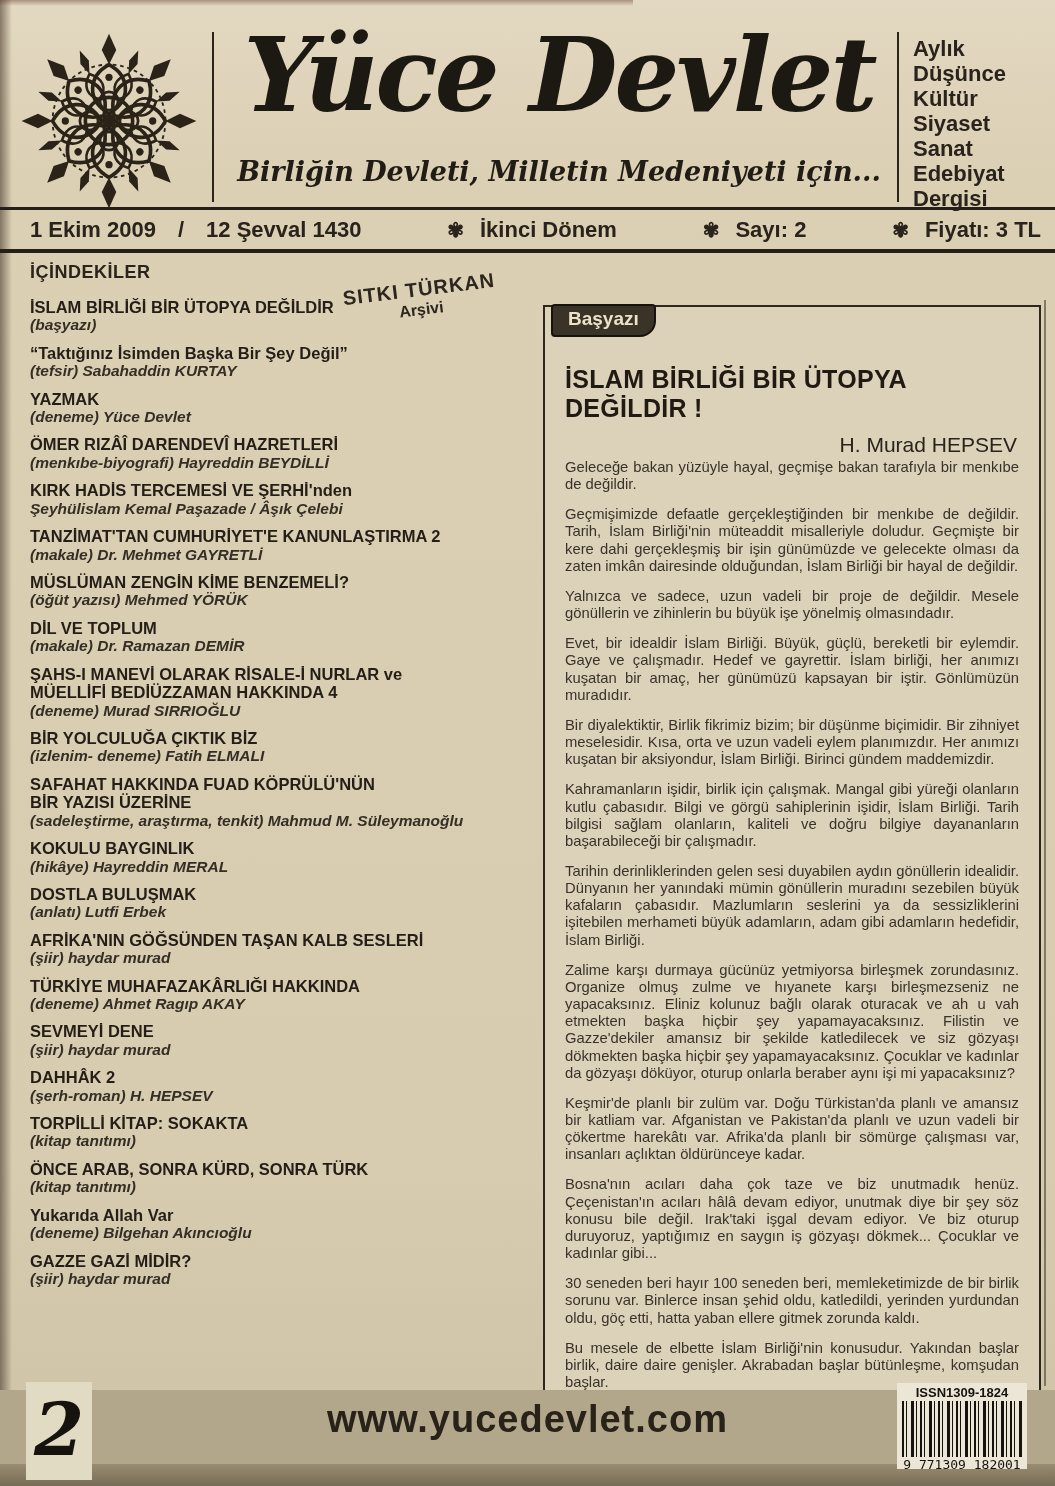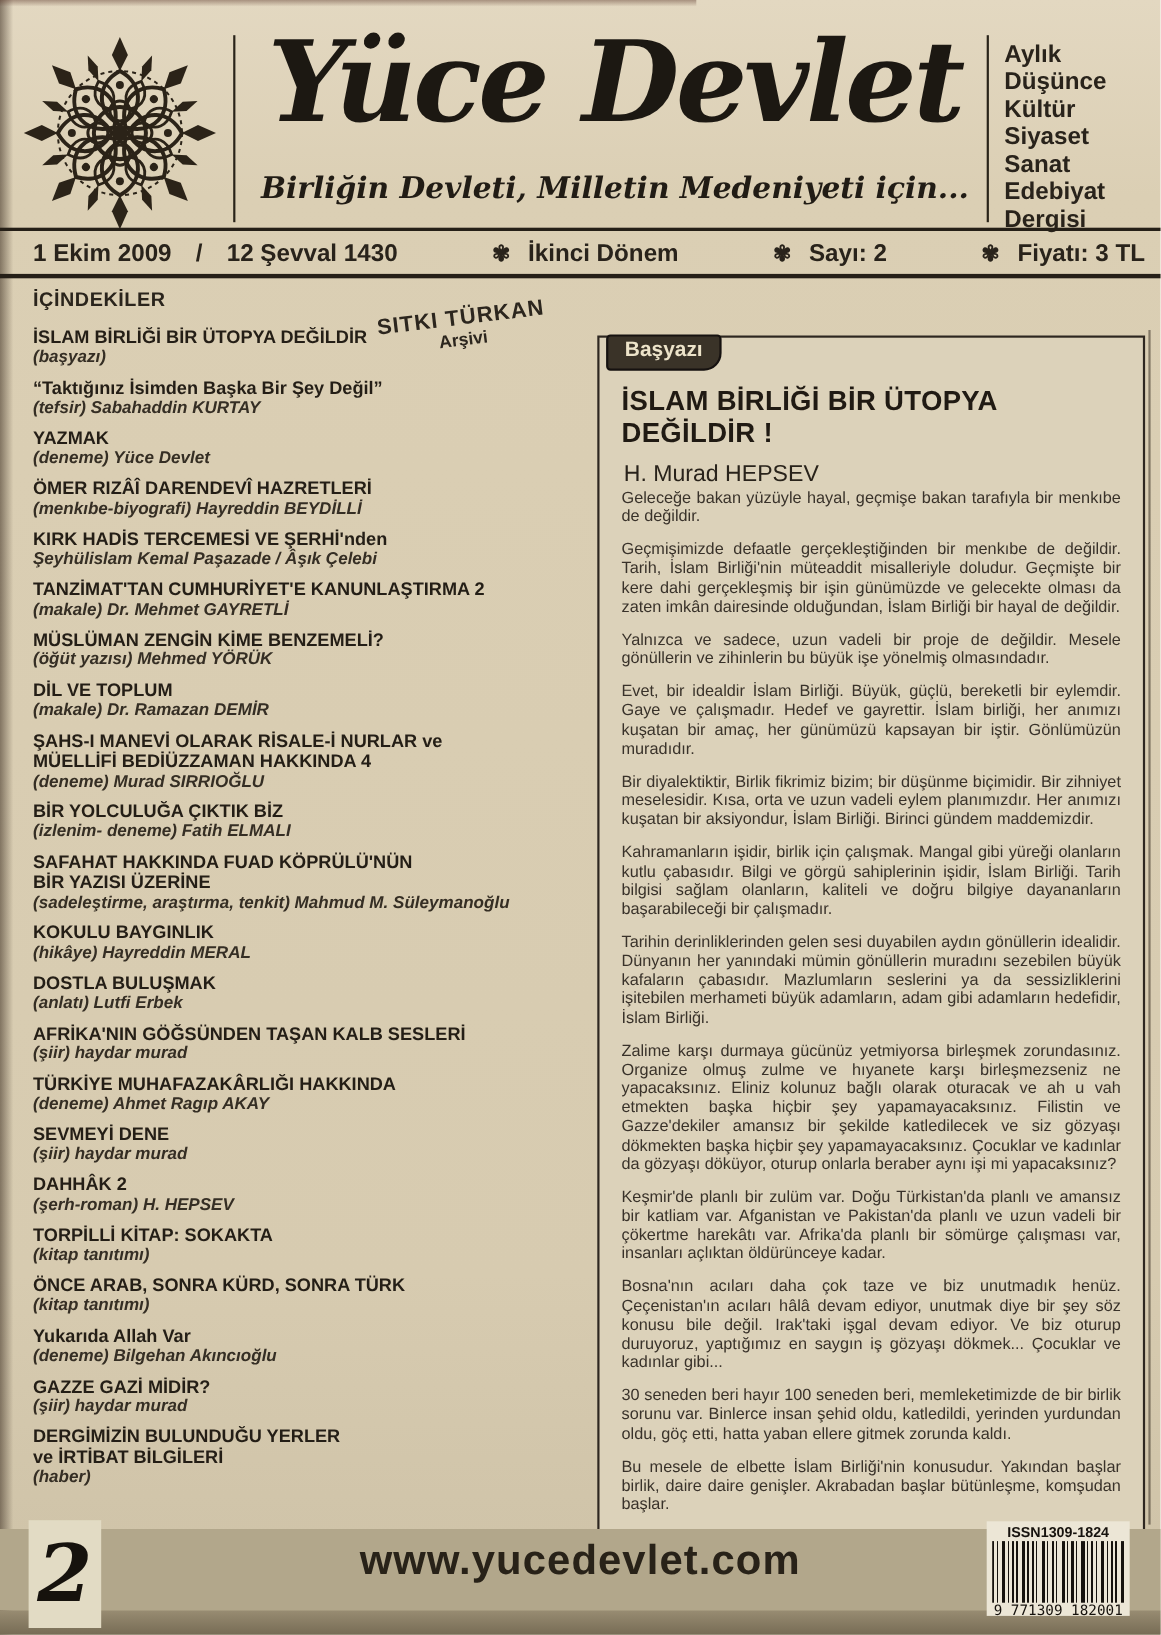--- a/index.html
+++ b/index.html
@@ -47,26 +47,26 @@
     transform:rotate(-7deg); color:#2c261e; }
   .stamp-l1 { font-size:20px; font-weight:bold; letter-spacing:1px; }
   .stamp-l2 { font-size:16px; font-weight:bold; }
   .toc { position:absolute; left:30px; top:298px; width:492px; }
   .toc-item { margin-bottom:10px; }
   .toc-title { font-weight:bold; font-size:16.5px; line-height:1.12; white-space:pre-line; color:#241e16; }
   .toc-info { font-style:italic; font-weight:bold; font-size:15.5px; line-height:1.12; color:#352e24; }
 
   
   .editorial { position:absolute; left:543px; top:305px; width:498px; min-height:1040px;
-    background:#dcd2ba; border:2px solid #2e2720; padding:12px 20px 12px; }
+    background:#dcd2ba; border:2px solid #2e2720; padding:26px 20px 12px; }
   .ed-tab { position:absolute; top:-3px; left:6px; background:#3a3328; color:#ece3c9;
     font-size:19px; font-weight:bold; padding:2px 15px 5px; border:2px solid #161210;
     border-radius:4px 4px 16px 4px; }
   .ed-title { margin-top:32px; font-size:25px; font-weight:bold; letter-spacing:.3px; color:#201a13; }
-  .ed-author { font-size:21px; margin:10px 2px 2px; color:#29231b; }
+  .ed-author { text-align:right; font-size:21px; margin:10px 2px 2px; color:#29231b; }
   .ed-body .para { font-size:14.8px; line-height:1.16; text-align:justify;
     margin-bottom:13px; color:#39322a; }
   .ed-cont { text-align:right; font-size:15px; color:#39322a; margin-top:2px; }
 
   
   .footer-band { position:absolute; left:0; top:1390px; width:1055px; height:74px; background:#b2a78b; }
   .bottom-strip { position:absolute; left:0; top:1464px; width:1055px; height:22px;
     background:linear-gradient(180deg,#988c72,#776c55); }
   .pageno-box { position:absolute; left:26px; top:1382px; width:66px; height:98px;
     background:#e2dbc4; text-align:center; }
@@ -242,25 +242,20 @@
       <div class="toc-info">(kitap tanıtımı)</div>
     </div>
     <div class="toc-item">
       <div class="toc-title">Yukarıda Allah Var</div>
       <div class="toc-info">(deneme) Bilgehan Akıncıoğlu</div>
     </div>
     <div class="toc-item">
       <div class="toc-title">GAZZE GAZİ MİDİR?</div>
       <div class="toc-info">(şiir) haydar murad</div>
     </div>
-    <div class="toc-item">
-      <div class="toc-title">DERGİMİZİN BULUNDUĞU YERLER
-ve İRTİBAT BİLGİLERİ</div>
-      <div class="toc-info">(haber)</div>
-    </div>
   </div>
 
 <div class="editorial">
   <div class="ed-tab">Başyazı</div>
   <div class="ed-title">İSLAM BİRLİĞİ BİR ÜTOPYA DEĞİLDİR !</div>
   <div class="ed-author">H. Murad HEPSEV</div>
   <div class="ed-body">
       <div class="para">Geleceğe bakan yüzüyle hayal, geçmişe bakan tarafıyla bir menkıbe de değildir.</div>
       <div class="para">Geçmişimizde defaatle gerçekleştiğinden bir menkıbe de değildir. Tarih, İslam Birliği'nin müteaddit misalleriyle doludur. Geçmişte bir kere dahi gerçekleşmiş bir işin günümüzde ve gelecekte olması da zaten imkân dairesinde olduğundan, İslam Birliği bir hayal de değildir.</div>
       <div class="para">Yalnızca ve sadece, uzun vadeli bir proje de değildir. Mesele gönüllerin ve zihinlerin bu büyük işe yönelmiş olmasındadır.</div>

